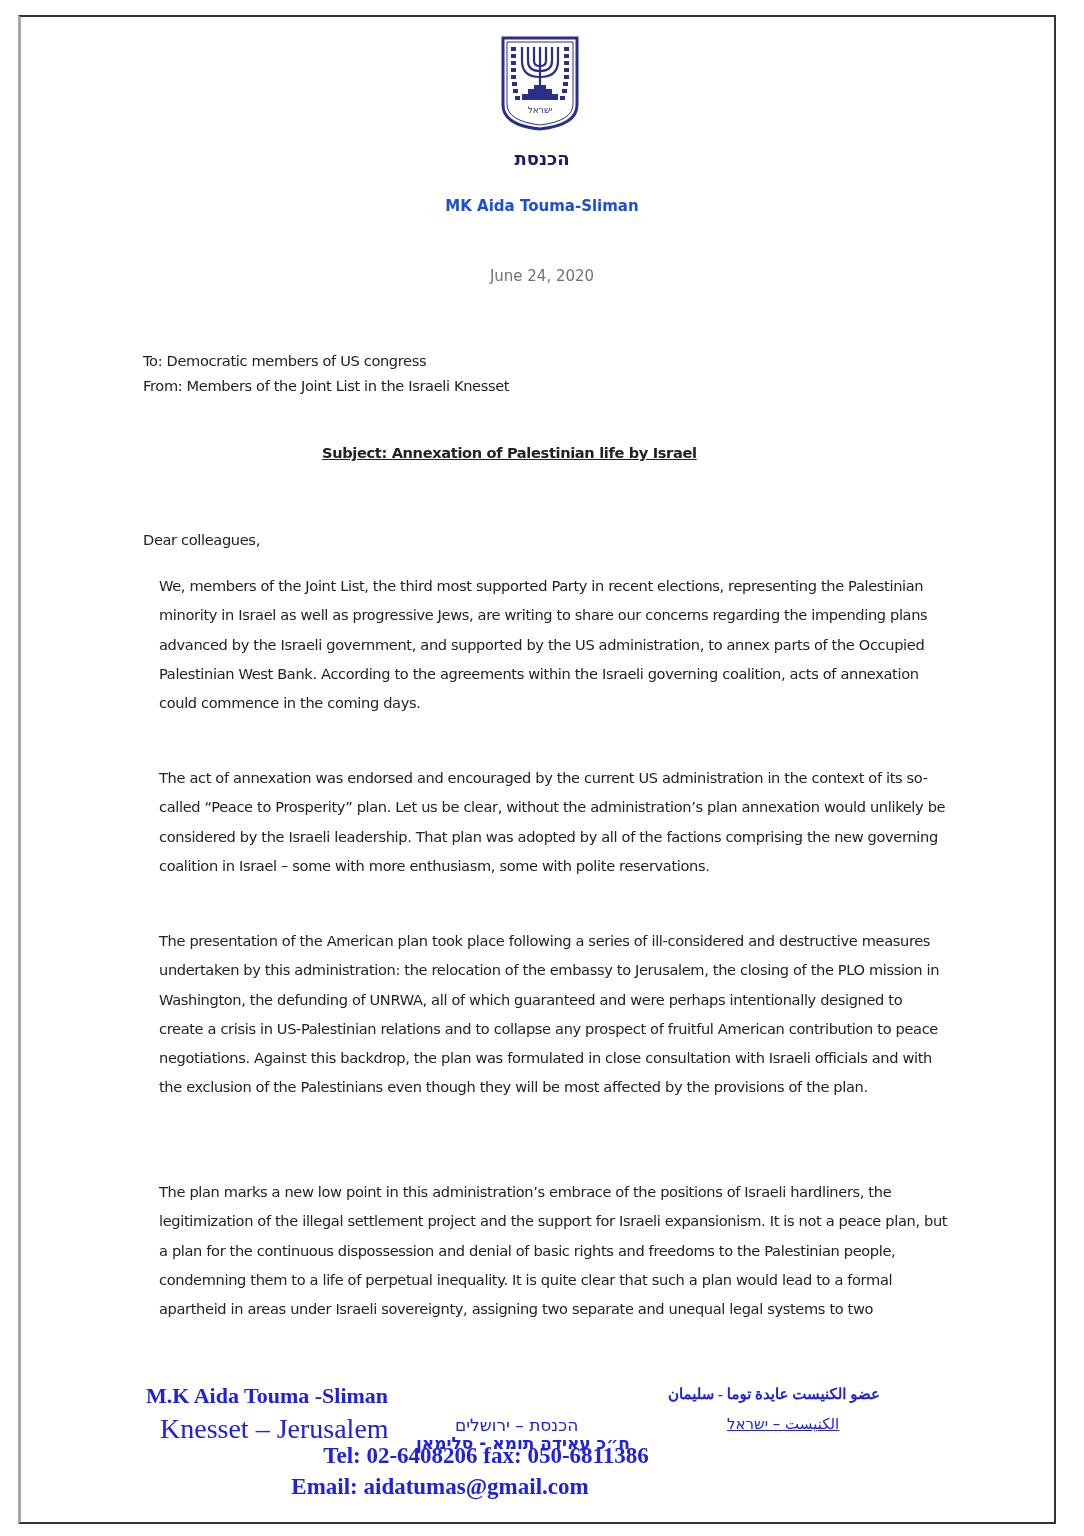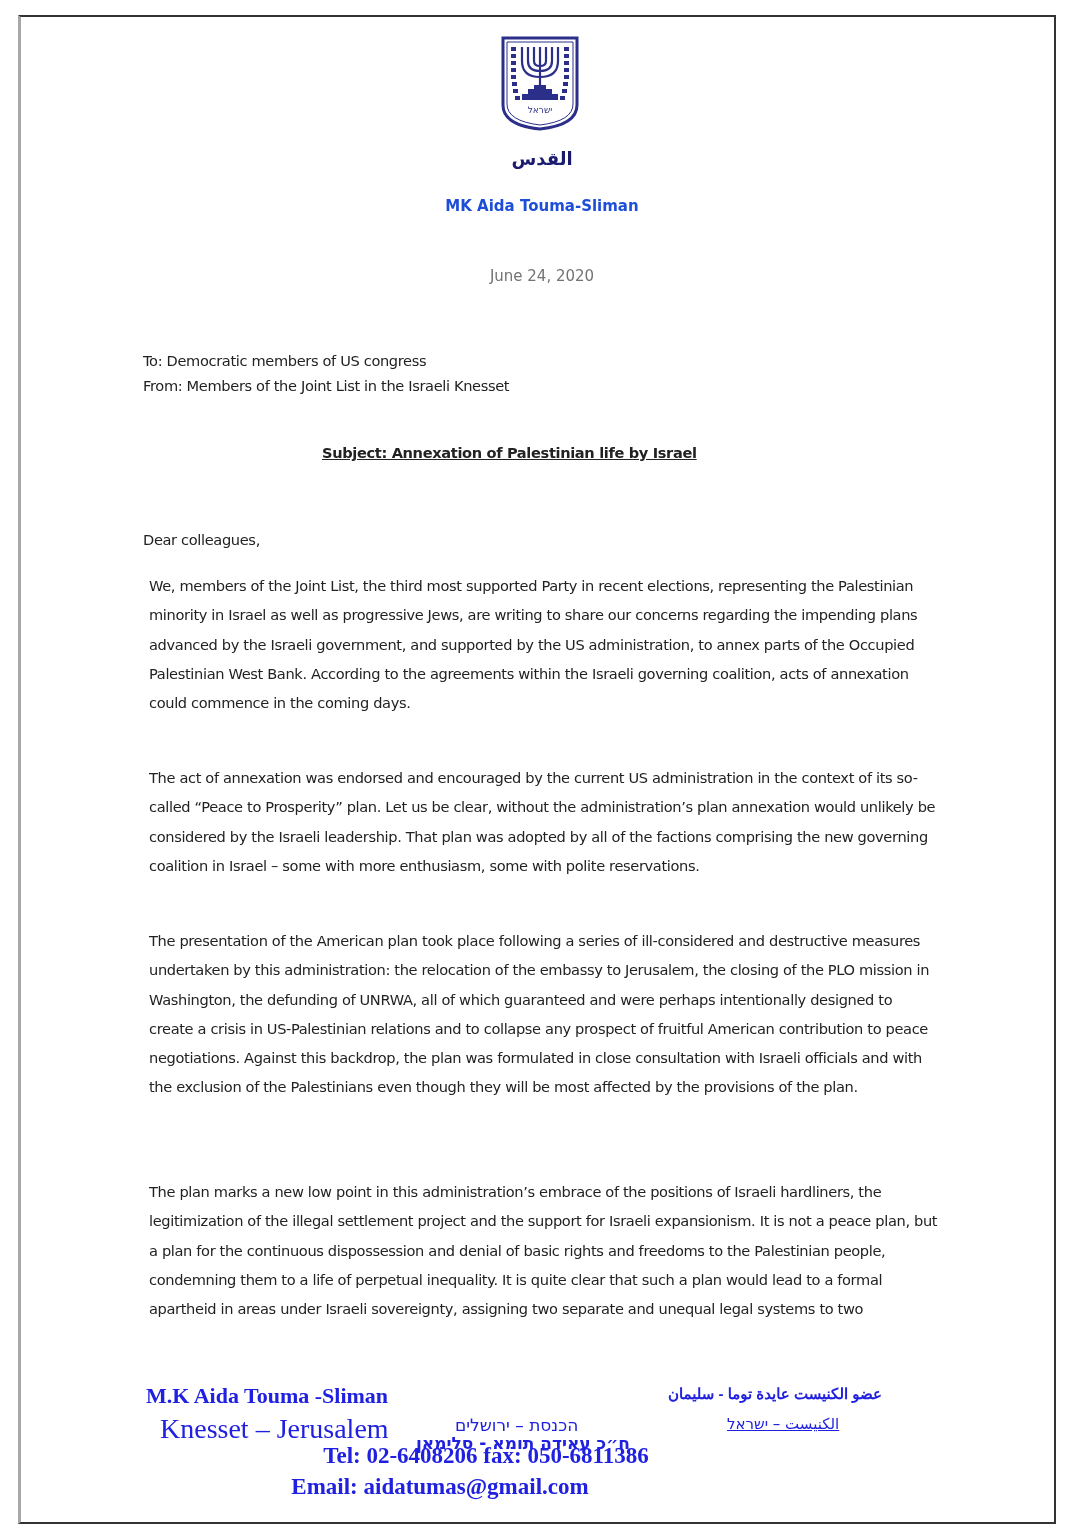--- a/index.html
+++ b/index.html
@@ -11,26 +11,26 @@
       box-sizing: border-box; background: #fff;
     }
     .emblem { position: absolute; left: 500px; top: 35px; width: 80px; height: 96px; }
     .center { position: absolute; left: 0; width: 1084px; text-align: center; }
     .knesset-he { top: 148px; font-family: "DejaVu Sans", sans-serif; font-weight: bold; font-size: 18px; color: #1a1a6e; direction: rtl; }
     .mk-name { top: 197px; font-family: "DejaVu Sans", sans-serif; font-weight: bold; font-size: 15px; color: #1d4ed8; }
     .date { top: 267px; font-family: "DejaVu Sans", sans-serif; font-size: 15px; color: #737373; }
     .body-text { font-family: "DejaVu Sans", sans-serif; font-size: 14.6px; color: #222; letter-spacing: -0.35px; }
     .line { position: absolute; left: 143px; white-space: nowrap; }
     .subject { position: absolute; left: 322px; top: 444px; font-weight: bold; text-decoration: underline; white-space: nowrap; }
-    .para { position: absolute; left: 149px; width: 790px; line-height: 29.3px; }
+    .para { position: absolute; left: 159px; width: 790px; line-height: 29.3px; }
     .footer { position: absolute; font-family: "Liberation Serif", serif; font-weight: bold; color: #2020e0; white-space: nowrap; }
     .f-name { left: 146px; top: 1383px; font-size: 22px; }
     .f-city { left: 160px; top: 1413px; font-size: 28px; font-weight: normal; }
     .f-he1 { left: 416px; top: 1385px; font-size: 17px; font-family: "DejaVu Sans", sans-serif; direction: rtl; margin-top: 48px; }
-    .f-ar1 { left: 668px; top: 1385px; font-size: 15px; font-family: Liberation Sans, sans-serif; direction: rtl; }
+    .f-ar1 { left: 668px; top: 1385px; font-size: 15px; font-family: Liberation Serif, serif; direction: rtl; }
     .f-he2 { left: 455px; top: 1415px; font-size: 17px; font-family: "DejaVu Sans", sans-serif; font-weight: normal; direction: rtl; }
     .f-ar2 { left: 727px; top: 1415px; font-size: 15px; font-family: "DejaVu Sans", sans-serif; font-weight: normal; direction: rtl; text-decoration: underline; }
     .f-tel { left: 0; width: 972px; text-align: center; top: 1443px; font-size: 23px; }
     .f-email { left: 0; width: 880px; text-align: center; top: 1474px; font-size: 23px; }
   </style>
 </head>
 <body>
 
 <div class="page"></div>
 
@@ -64,21 +64,21 @@
     <path d="M34 12 V26 Q34 31 40 31 Q46 31 46 26 V12"></path>
   </g>
   <g fill="#2b2f8a">
     <rect x="34" y="50" width="12" height="4"></rect>
     <rect x="28" y="54" width="24" height="5"></rect>
     <rect x="22" y="59" width="36" height="6"></rect>
   </g>
   <text x="40" y="78" text-anchor="middle" font-family="DejaVu Sans, sans-serif" font-size="9" fill="#2b2f8a">ישראל</text>
 </svg>
 
-<div class="center knesset-he">القدس</div>
+<div class="center knesset-he">הכנסת</div>
 <div class="center mk-name">MK Aida Touma-Sliman</div>
 <div class="center date">June 24, 2020</div>
 
 <div class="body-text">
   <div class="line" style="top:352px;">To: Democratic members of US congress</div>
   <div class="line" style="top:377px;">From: Members of the Joint List in the Israeli Knesset</div>
   <div class="subject">Subject: Annexation of Palestinian life by Israel</div>
 
   <div class="line" style="top:531px;">Dear colleagues,</div>
 

